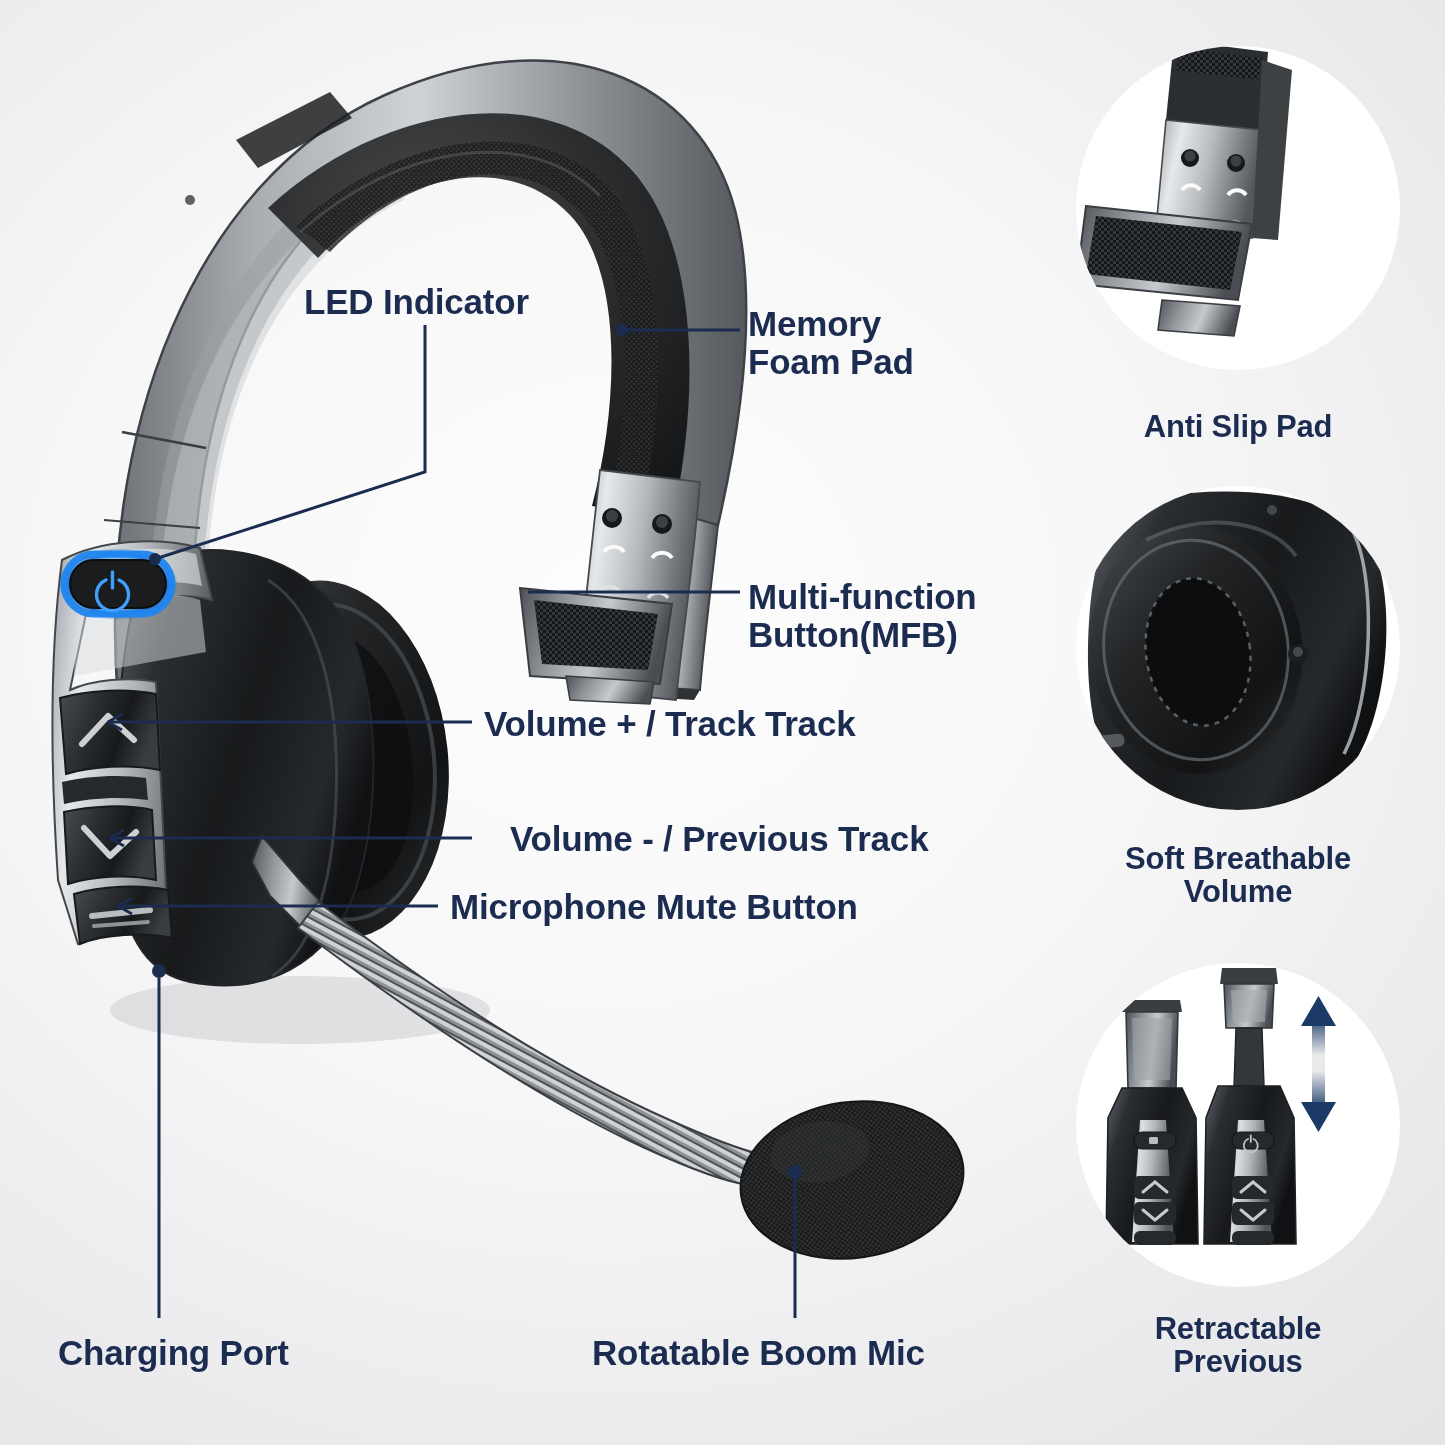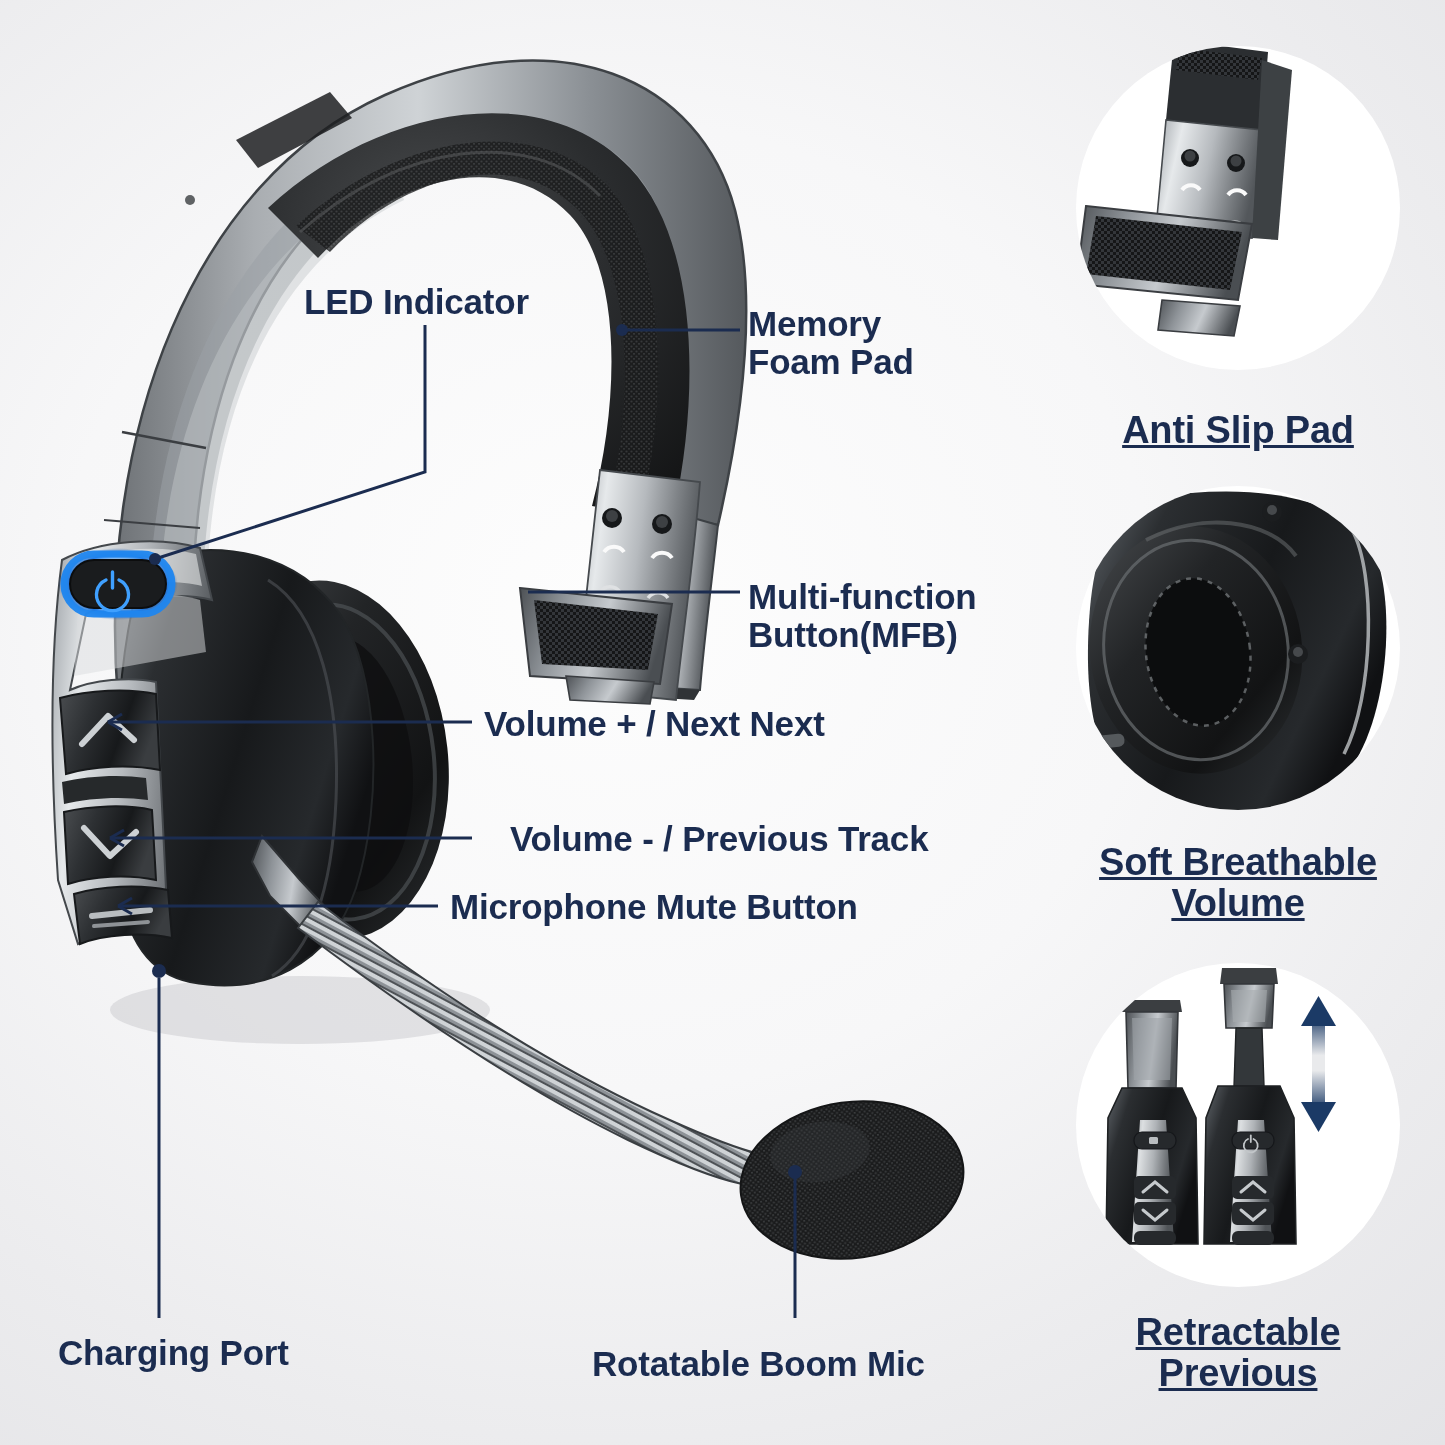--- a/index.html
+++ b/index.html
@@ -14,21 +14,21 @@
   .lbl{
     position:absolute;
     color:#1b2c50;
     font-weight:bold;
     letter-spacing:-0.2px;
     line-height:1.08;
     white-space:pre-line;
     text-shadow:0 0 1px rgba(255,255,255,.65);
   }
   .lbl-main{font-size:35px;}
-  .lbl-side{font-size:38px;text-align:center;text-decoration:underline;}
+  .lbl-side{font-size:31px;text-align:center;}
 </style>
 </head>
 <body>
 
 <div id="stage">
 
   <svg class="layer" viewBox="0 0 1445 1445">
     <defs>
       <linearGradient id="gMetal" x1="0" y1="0" x2="1" y2="0">
         <stop offset="0" stop-color="#6e7276"></stop>
@@ -237,29 +237,29 @@
   </svg>
 
   <div class="lbl lbl-main" style="left:304px;top:283px;">LED Indicator</div>
 
   <div class="lbl lbl-main" style="left:748px;top:305px;">Memory
 Foam Pad</div>
 
   <div class="lbl lbl-main" style="left:748px;top:578px;">Multi-function
 Button(MFB)</div>
 
-  <div class="lbl lbl-main" style="left:484px;top:705px;">Volume + / Next Next</div>
+  <div class="lbl lbl-main" style="left:484px;top:705px;">Volume + / Track Track</div>
 
   <div class="lbl lbl-main" style="left:484px;top:820px;margin-left:26px;">Volume - / Previous Track</div>
 
   <div class="lbl lbl-main" style="left:450px;top:888px;">Microphone Mute Button</div>
 
   <div class="lbl lbl-main" style="left:58px;top:1334px;">Charging Port</div>
 
-  <div class="lbl lbl-main" style="left:592px;top:1334px;margin-top:11px;">Rotatable Boom Mic</div>
+  <div class="lbl lbl-main" style="left:592px;top:1334px;">Rotatable Boom Mic</div>
 
   <svg class="layer" viewBox="0 0 1445 1445">
     <defs>
       <clipPath id="clip1">
           <circle cx="1238" cy="208" r="162"></circle>
         </clipPath>
       <clipPath id="clip2">
           <circle cx="1238" cy="648" r="162"></circle>
         </clipPath>
       <clipPath id="clip3">

